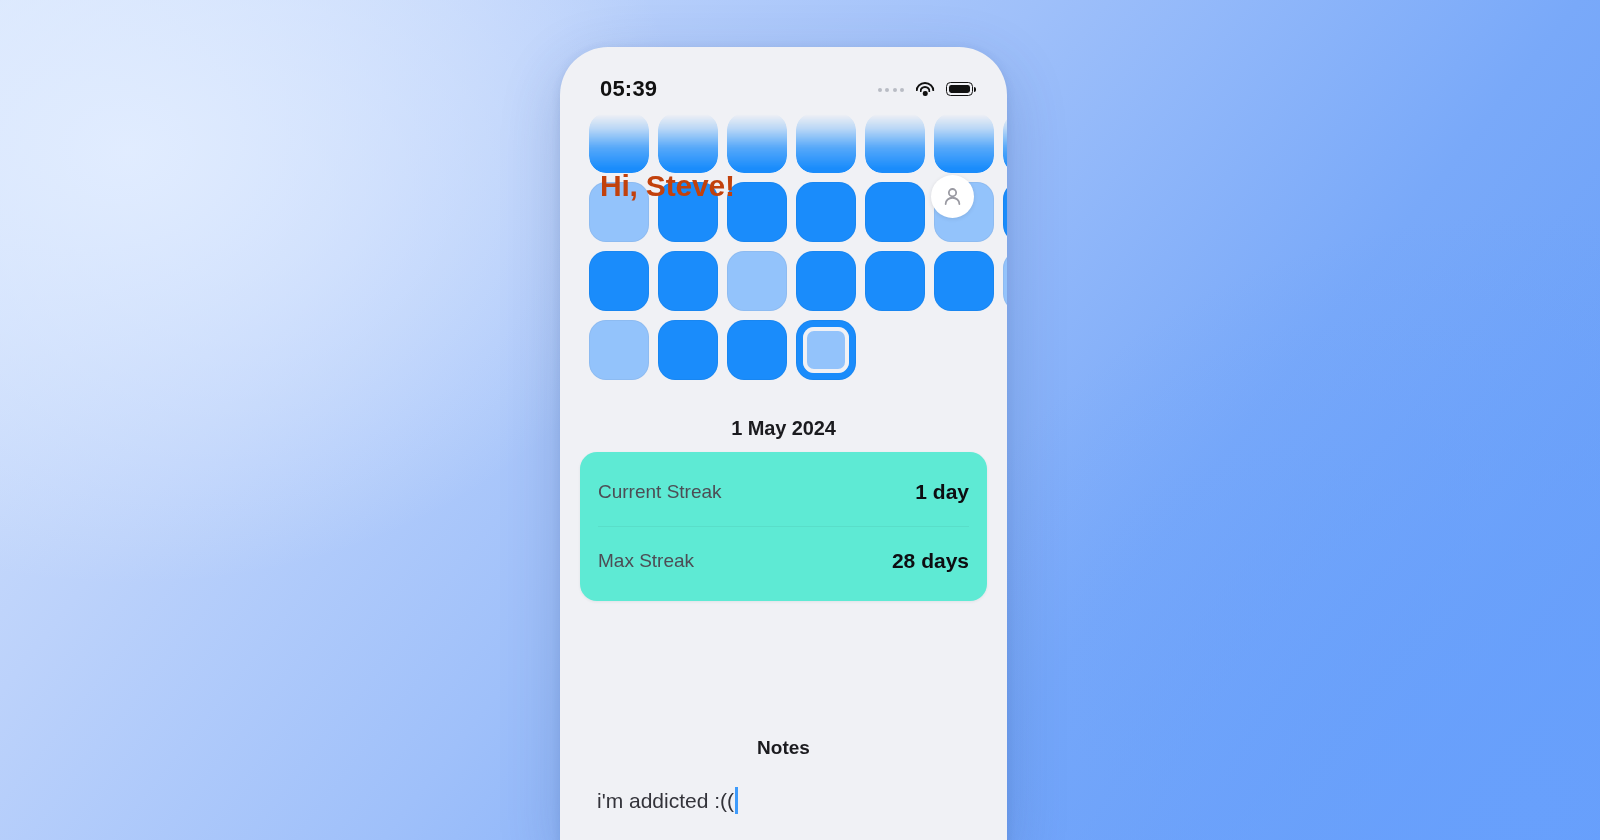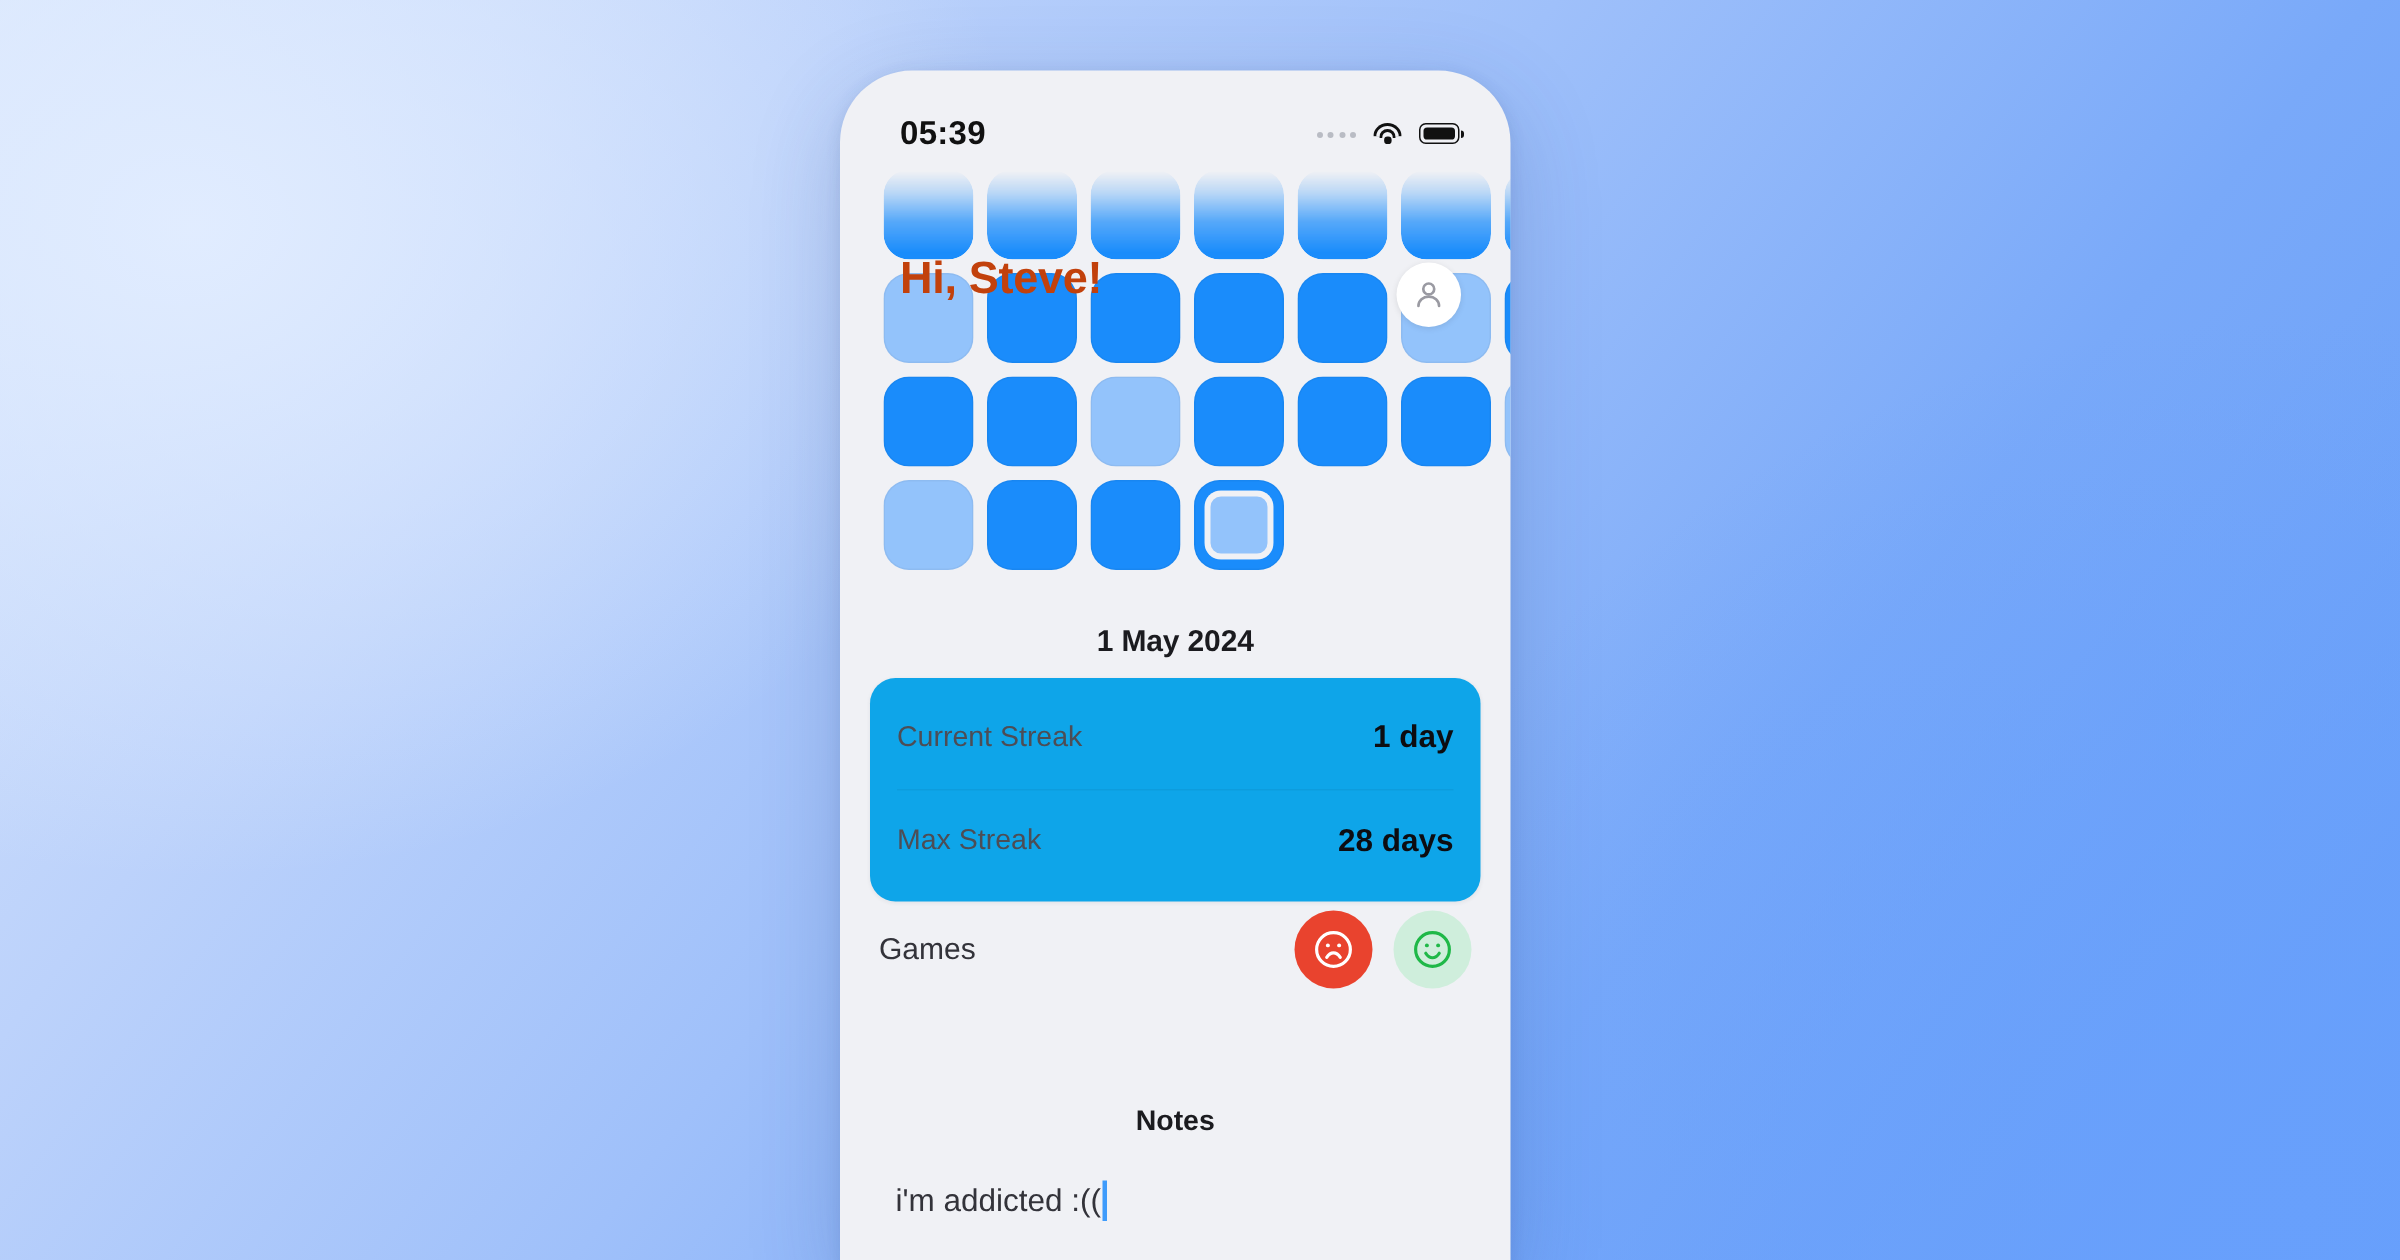--- a/index.html
+++ b/index.html
@@ -83,21 +83,21 @@
 
   
   .date-label {
     position:absolute; top:370px; left:0; right:0; text-align:center;
     font-size:20px; font-weight:600; color:#1b1b1f; letter-spacing:-0.1px;
   }
 
   
   .stats-card {
     position:absolute; top:405px; left:20px; right:20px;
-    background:#0ea5e9; border-radius:17px;
+    background:#5eead4; border-radius:17px;
     box-shadow:0 1px 3px rgba(30,40,60,0.07);
     padding:6px 18px;
   }
   .stat-row {
     display:flex; align-items:center; justify-content:space-between;
     padding:22px 0; 
   }
   .stat-row + .stat-row { border-top:1px solid rgba(0,0,0,0.05); }
   .stat-label { font-size:19px; color:#4d4d55; font-weight:400; }
   .stat-value { font-size:21px; color:#0d0d11; font-weight:700; }
@@ -212,41 +212,20 @@
         <span class="stat-label">Current Streak</span>
         <span class="stat-value">1 day</span>
       </div>
       <div class="stat-row">
         <span class="stat-label">Max Streak</span>
         <span class="stat-value">28 days</span>
       </div>
     </div>
 
     <div class="habits">
-      <div class="habit-row">
-        <span class="habit-name">Games</span>
-        <div class="habit-btns">
-          <div class="hbtn sad-on">
-            <svg width="30" height="30" viewBox="0 0 24 24">
-              <circle cx="12" cy="12" r="9" fill="none" stroke="#ffffff" stroke-width="1.7"></circle>
-              <circle cx="9" cy="9.8" r="1.05" fill="#ffffff"></circle>
-              <circle cx="15" cy="9.8" r="1.05" fill="#ffffff"></circle>
-              <path d="M8.4 16.2c1-1.6 2.2-2.4 3.6-2.4s2.6.8 3.6 2.4" fill="none" stroke="#ffffff" stroke-width="1.7" stroke-linecap="round"></path>
-            </svg>
-          </div>
-          <div class="hbtn happy-off">
-            <svg width="30" height="30" viewBox="0 0 24 24">
-              <circle cx="12" cy="12" r="9" fill="none" stroke="#1fb848" stroke-width="1.7"></circle>
-              <circle cx="9" cy="9.8" r="1.05" fill="#1fb848"></circle>
-              <circle cx="15" cy="9.8" r="1.05" fill="#1fb848"></circle>
-              <path d="M8.4 14c1 1.6 2.2 2.4 3.6 2.4s2.6-.8 3.6-2.4" fill="none" stroke="#1fb848" stroke-width="1.7" stroke-linecap="round"></path>
-            </svg>
-          </div>
-        </div>
-      </div>
     </div>
 
     <div class="notes-title">Notes</div>
     <div class="notes-text">
       <span>i'm addicted :((</span>
         <span class="caret"></span>
     </div>
 
   </div>
 </div>

